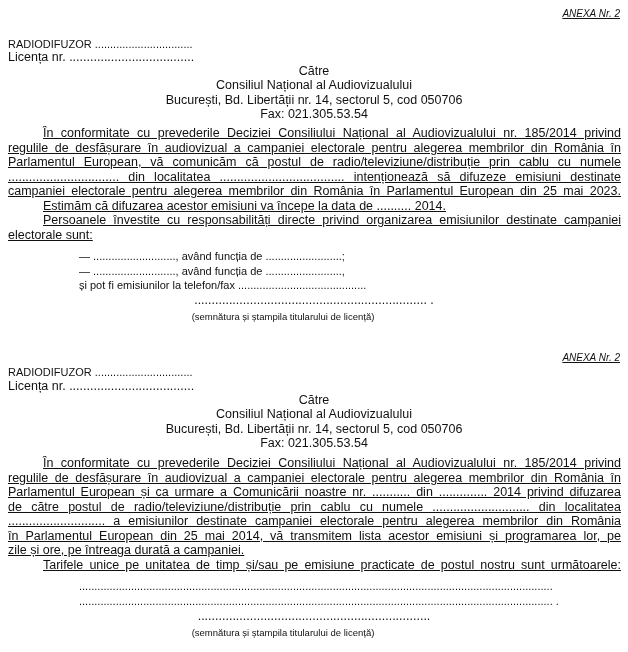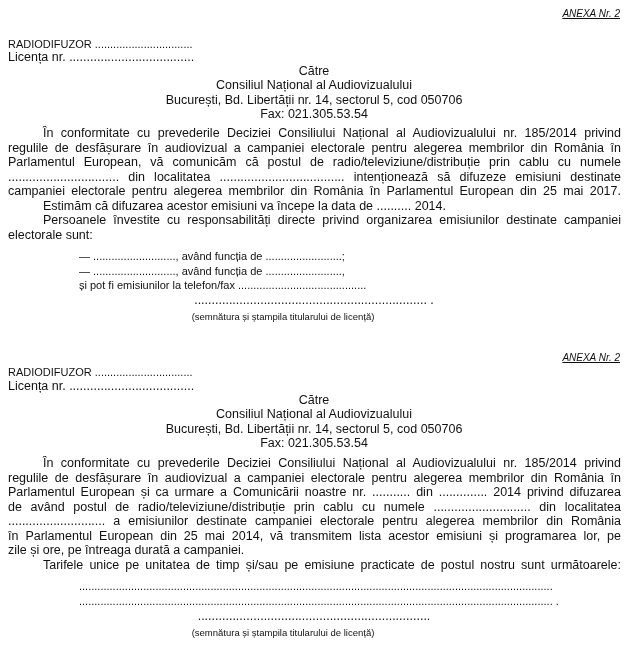--- a/index.html
+++ b/index.html
@@ -15,21 +15,21 @@
     .small { font-size: 11px; left: 8px; }
     .lic { font-size: 12.5px; left: 8px; }
     .center-line {
       left: 0; width: 628px; text-align: center; font-size: 12.5px;
     }
     .para {
       position: absolute; left: 8px; width: 613px;
       font-size: 12.5px; line-height: 14.5px; text-align: justify;
       text-align-last: left;
     }
-    .para .ln { display: block; text-align: justify; text-align-last: justify; white-space: nowrap; overflow: hidden; }
+    .para .ln { display: block; text-align: justify; text-align-last: justify; white-space: nowrap; overflow: hidden; text-decoration: underline; }
     .para .ln.last { text-align-last: left; }
     .para .ln.ind { padding-left: 35px; }
     .line { font-size: 11px; margin-left: 36px; }
     .sig { font-size: 9.5px; left: 0; width: 566px; text-align: center; }
     .sigdots { font-size: 12.5px; left: 0; width: 628px; text-align: center; }
   </style>
 </head>
 <body>
 
 <section>
@@ -40,21 +40,21 @@
   <div class="abs center-line" style="top:64px;">Către</div>
   <div class="abs center-line" style="top:78px;">Consiliul Național al Audiovizualului</div>
   <div class="abs center-line" style="top:93px;">București, Bd. Libertății nr. 14, sectorul 5, cod 050706</div>
   <div class="abs center-line" style="top:107px;">Fax: 021.305.53.54</div>
 
   <div class="para" style="top:126px;">
     <span class="ln ind">În conformitate cu prevederile Deciziei Consiliului Național al Audiovizualului nr. 185/2014 privind</span>
     <span class="ln">regulile de desfășurare în audiovizual a campaniei electorale pentru alegerea membrilor din România în</span>
     <span class="ln">Parlamentul European, vă comunicăm că postul de radio/televiziune/distribuție prin cablu cu numele</span>
     <span class="ln">................................ din localitatea .................................... intenționează să difuzeze emisiuni destinate</span>
-    <span class="ln">campaniei electorale pentru alegerea membrilor din România în Parlamentul European din 25 mai 2017.</span>
+    <span class="ln">campaniei electorale pentru alegerea membrilor din România în Parlamentul European din 25 mai 2023.</span>
     <span class="ln ind last">Estimăm că difuzarea acestor emisiuni va începe la data de .......... 2014.</span>
     <span class="ln ind">Persoanele învestite cu responsabilități directe privind organizarea emisiunilor destinate campaniei</span>
     <span class="ln last">electorale sunt:</span>
   </div>
 
   <div class="abs line" style="top:250px; left:43px;">— ..........................., având funcția de .........................;</div>
   <div class="abs line" style="top:265px; left:43px;">— ..........................., având funcția de .........................,</div>
   <div class="abs line" style="top:279px; left:43px;">și pot fi emisiunilor la telefon/fax ..........................................</div>
 
   <div class="abs sigdots" style="top:293px;">................................................................... .</div>
@@ -68,21 +68,21 @@
 
   <div class="abs center-line" style="top:393px;">Către</div>
   <div class="abs center-line" style="top:407px;">Consiliul Național al Audiovizualului</div>
   <div class="abs center-line" style="top:422px;">București, Bd. Libertății nr. 14, sectorul 5, cod 050706</div>
   <div class="abs center-line" style="top:436px;">Fax: 021.305.53.54</div>
 
   <div class="para" style="top:456px;">
     <span class="ln ind">În conformitate cu prevederile Deciziei Consiliului Național al Audiovizualului nr. 185/2014 privind</span>
     <span class="ln">regulile de desfășurare în audiovizual a campaniei electorale pentru alegerea membrilor din România în</span>
     <span class="ln">Parlamentul European și ca urmare a Comunicării noastre nr. ........... din .............. 2014 privind difuzarea</span>
-    <span class="ln">de având postul de radio/televiziune/distribuție prin cablu cu numele ............................ din localitatea</span>
+    <span class="ln">de către postul de radio/televiziune/distribuție prin cablu cu numele ............................ din localitatea</span>
     <span class="ln">............................ a emisiunilor destinate campaniei electorale pentru alegerea membrilor din România</span>
     <span class="ln">în Parlamentul European din 25 mai 2014, vă transmitem lista acestor emisiuni și programarea lor, pe</span>
     <span class="ln last">zile și ore, pe întreaga durată a campaniei.</span>
     <span class="ln ind">Tarifele unice pe unitatea de timp și/sau pe emisiune practicate de postul nostru sunt următoarele:</span>
   </div>
 
   <div class="abs line" style="top:580px; left:43px; width:578px; overflow:hidden;">...........................................................................................................................................................</div>
   <div class="abs line" style="top:595px; left:43px; width:580px; overflow:hidden;">........................................................................................................................................................... .</div>
 
   <div class="abs sigdots" style="top:609px;">...................................................................</div>

